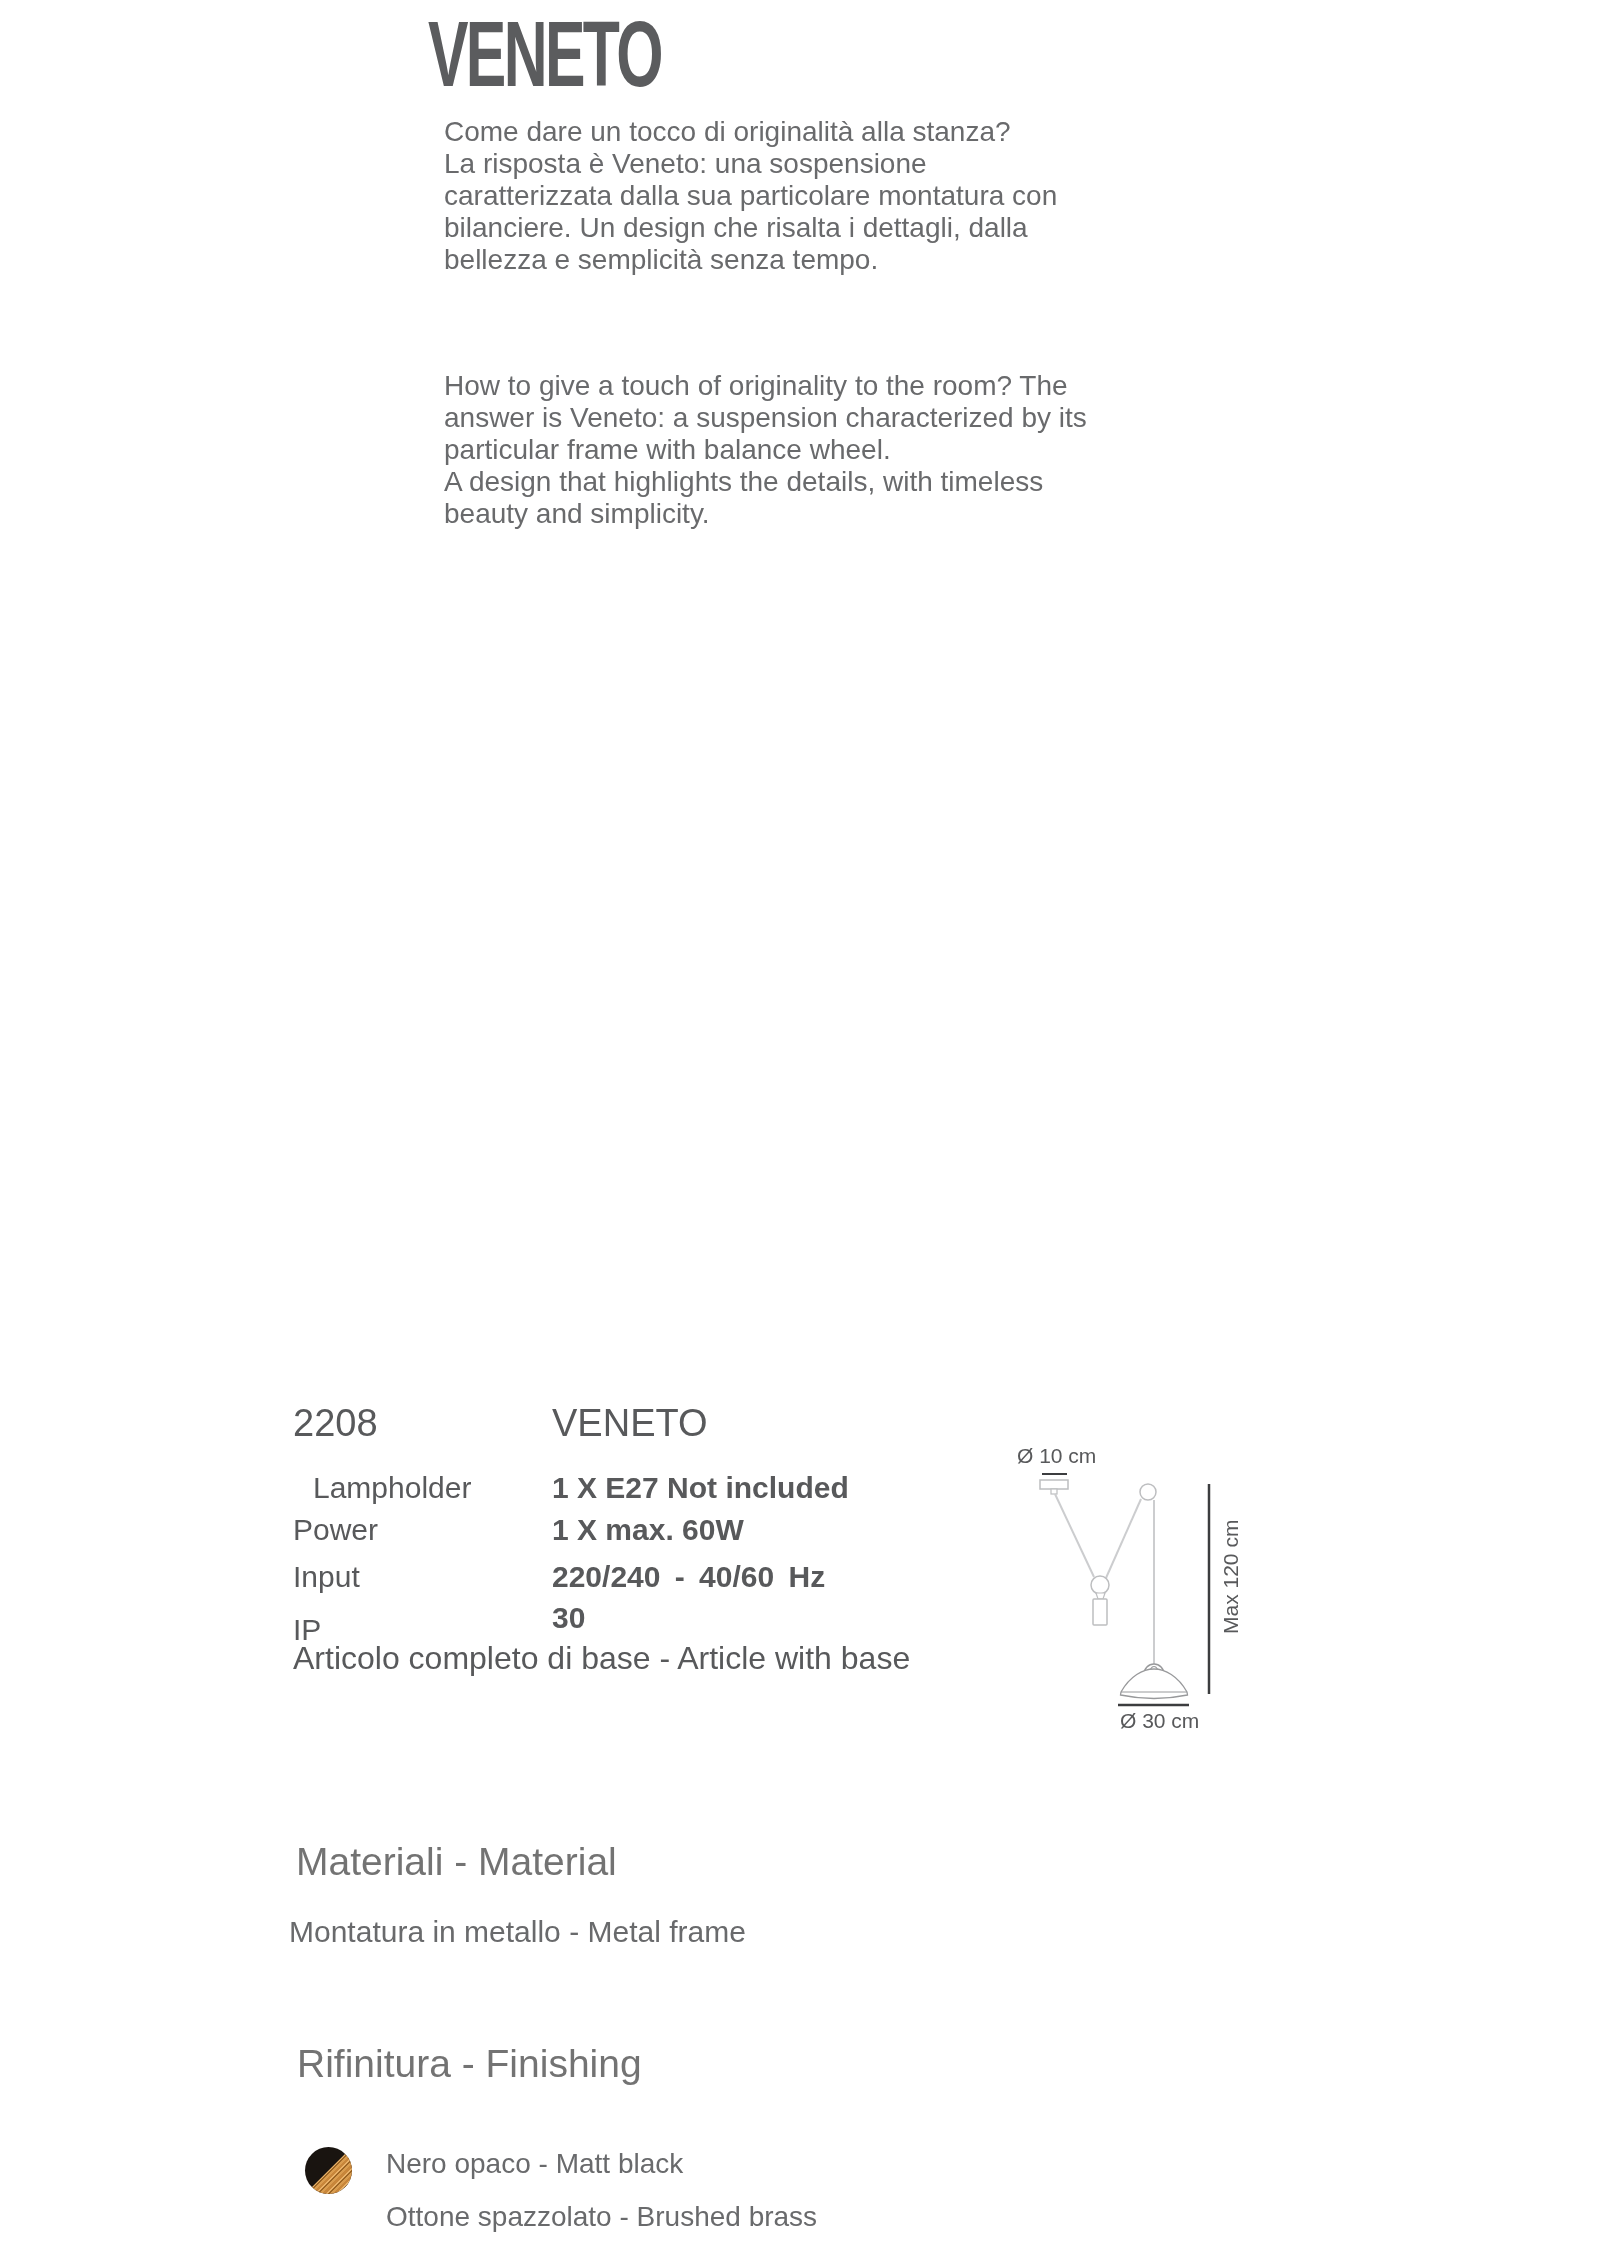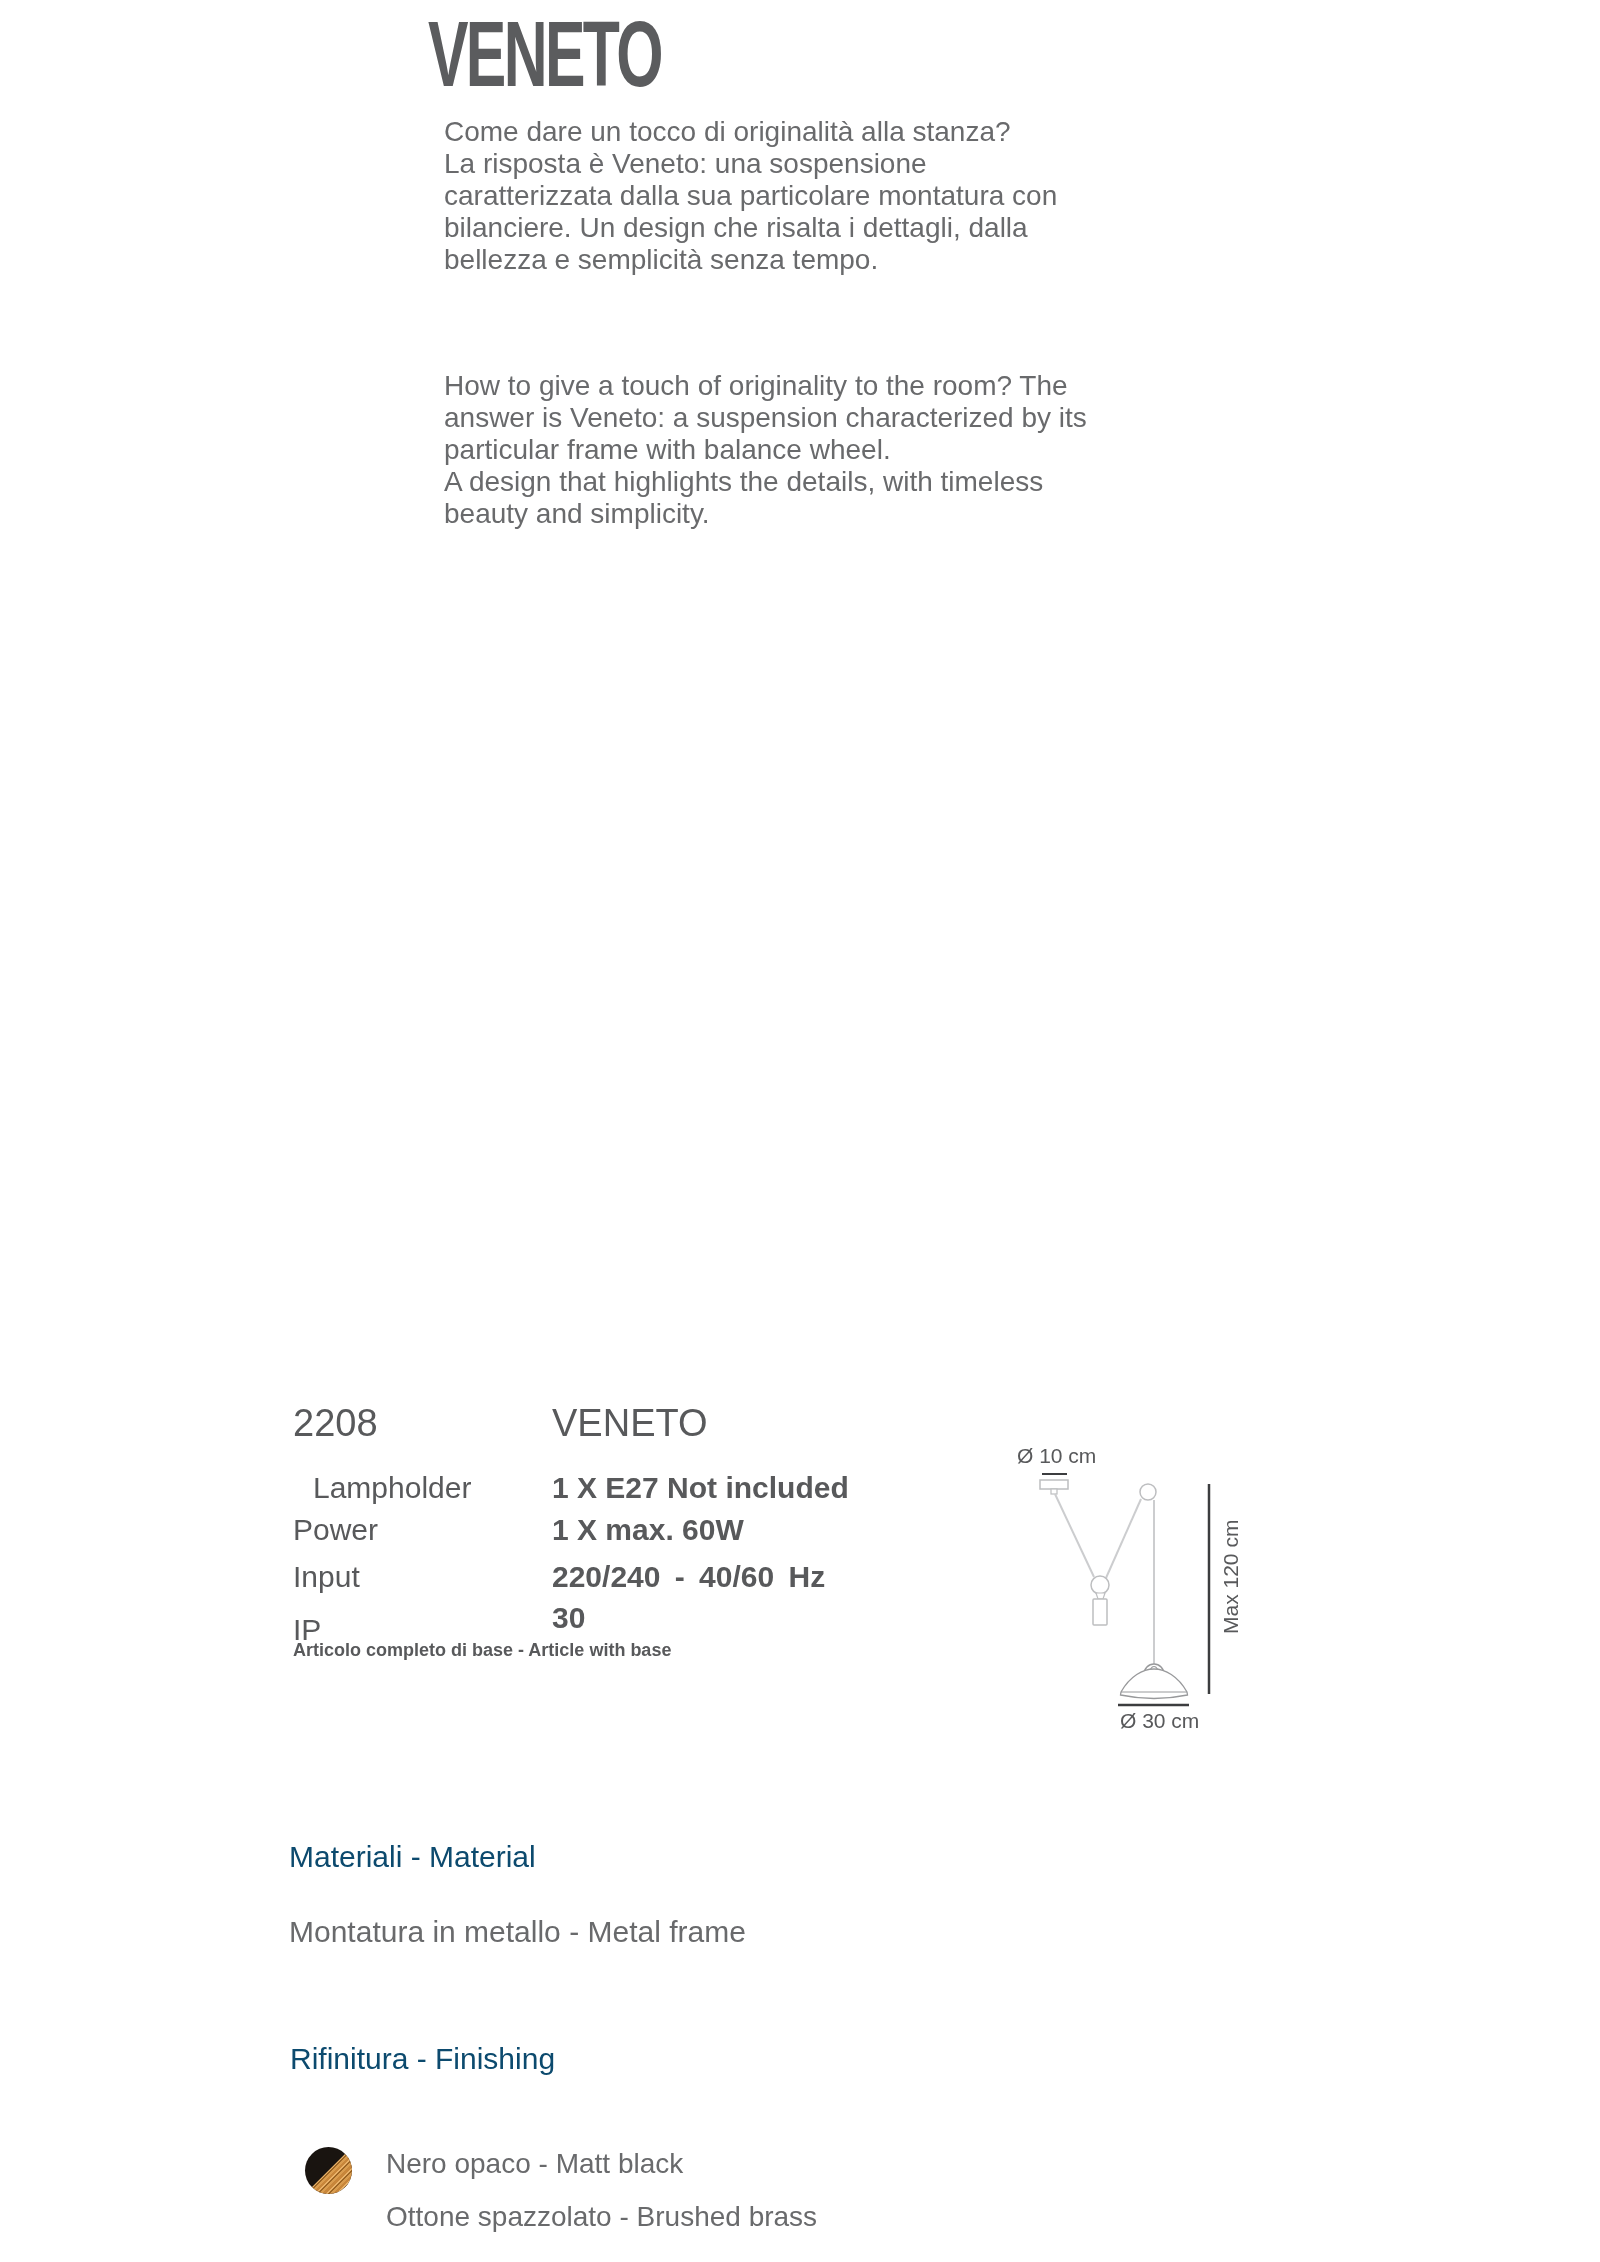--- a/index.html
+++ b/index.html
@@ -17,23 +17,23 @@
     font-size:28px;line-height:32px;color:#696a6c;
     white-space:pre-line;
   }
   .para-it{top:116px;}
   .para-en{top:370px;}
 
   .spec-text{color:#58595b;white-space:nowrap;}
   .code-row{font-size:38px;}
   .spec-label{font-size:30px;}
   .spec-value{font-size:30px;font-weight:700;}
-  .spec-note{font-size:18px;font-weight:700;}
+  .spec-note{font-size:32px;font-weight:400;}
 
-  .section-heading{font-size:30px;color:#0c4a6e;white-space:nowrap;}
+  .section-heading{font-size:39px;color:#737373;white-space:nowrap;margin-left:7px;}
   .section-body{font-size:30px;color:#696a6c;white-space:nowrap;}
 
   .swatch{
     left:305px;top:2147px;width:47px;height:47px;border-radius:50%;
     overflow:hidden;background:#191410;
   }
   .swatch .brass{
     position:absolute;inset:0;
     clip-path:polygon(0% 100%,100% 0%,100% 100%);
     background:repeating-linear-gradient(135deg,

